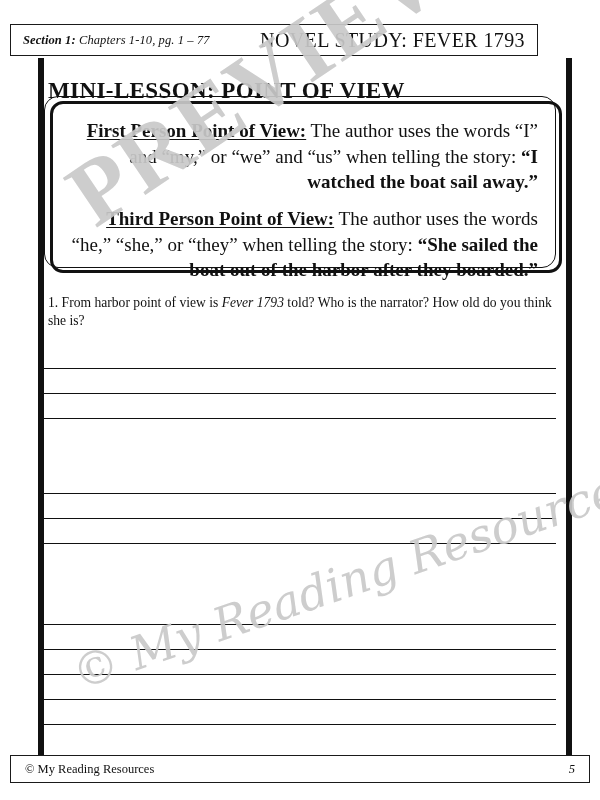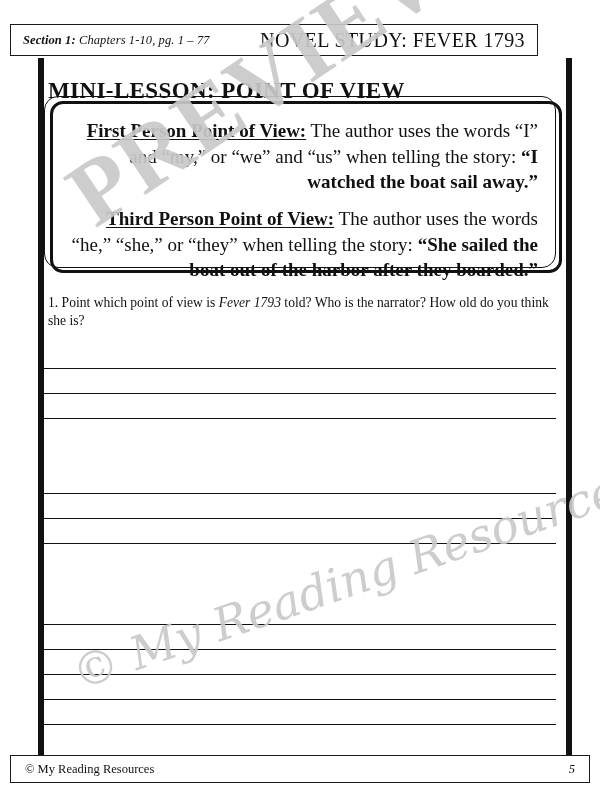--- a/index.html
+++ b/index.html
@@ -223,21 +223,21 @@
     </div>
 
 
     <div class="def-item">
       <span class="def-term">Third Person Point of View:</span><span> The author uses the words “he,” “she,” or “they” when telling the story: </span><span class="def-example">“She sailed the boat out of the harbor after they boarded.”</span>
     </div>
 
   </div>
 
   <div class="question q1">
-    <span>1.</span><span> Point which point of view is </span><em>Fever 1793</em><span> told? Who is the narrator? How old do you think she is?</span>
+    <span>1.</span><span> From harbor point of view is </span><em>Fever 1793</em><span> told? Who is the narrator? How old do you think she is?</span>
   </div>
   <div class="lines lines-q1">
     <div class="ansline"></div>
     <div class="ansline"></div>
     <div class="ansline"></div>
   </div>
 
   <div class="lines lines-q2">
     <div class="ansline"></div>
     <div class="ansline"></div>

